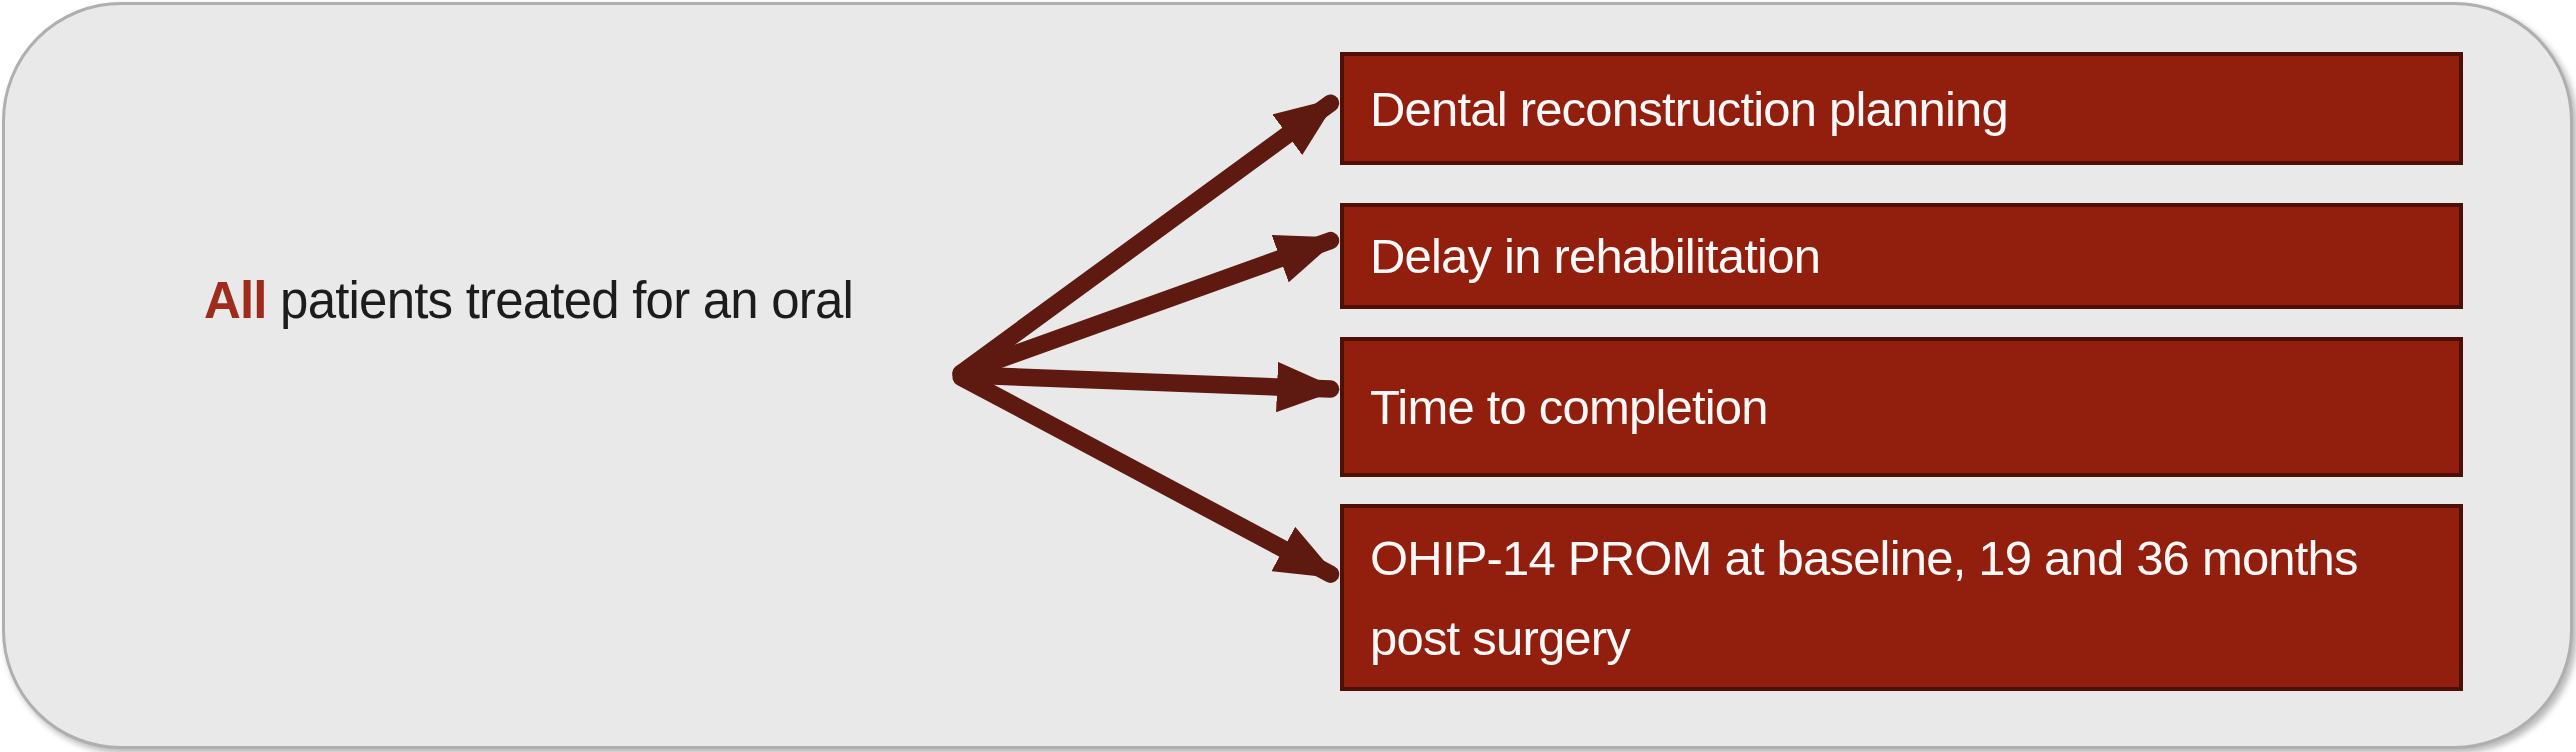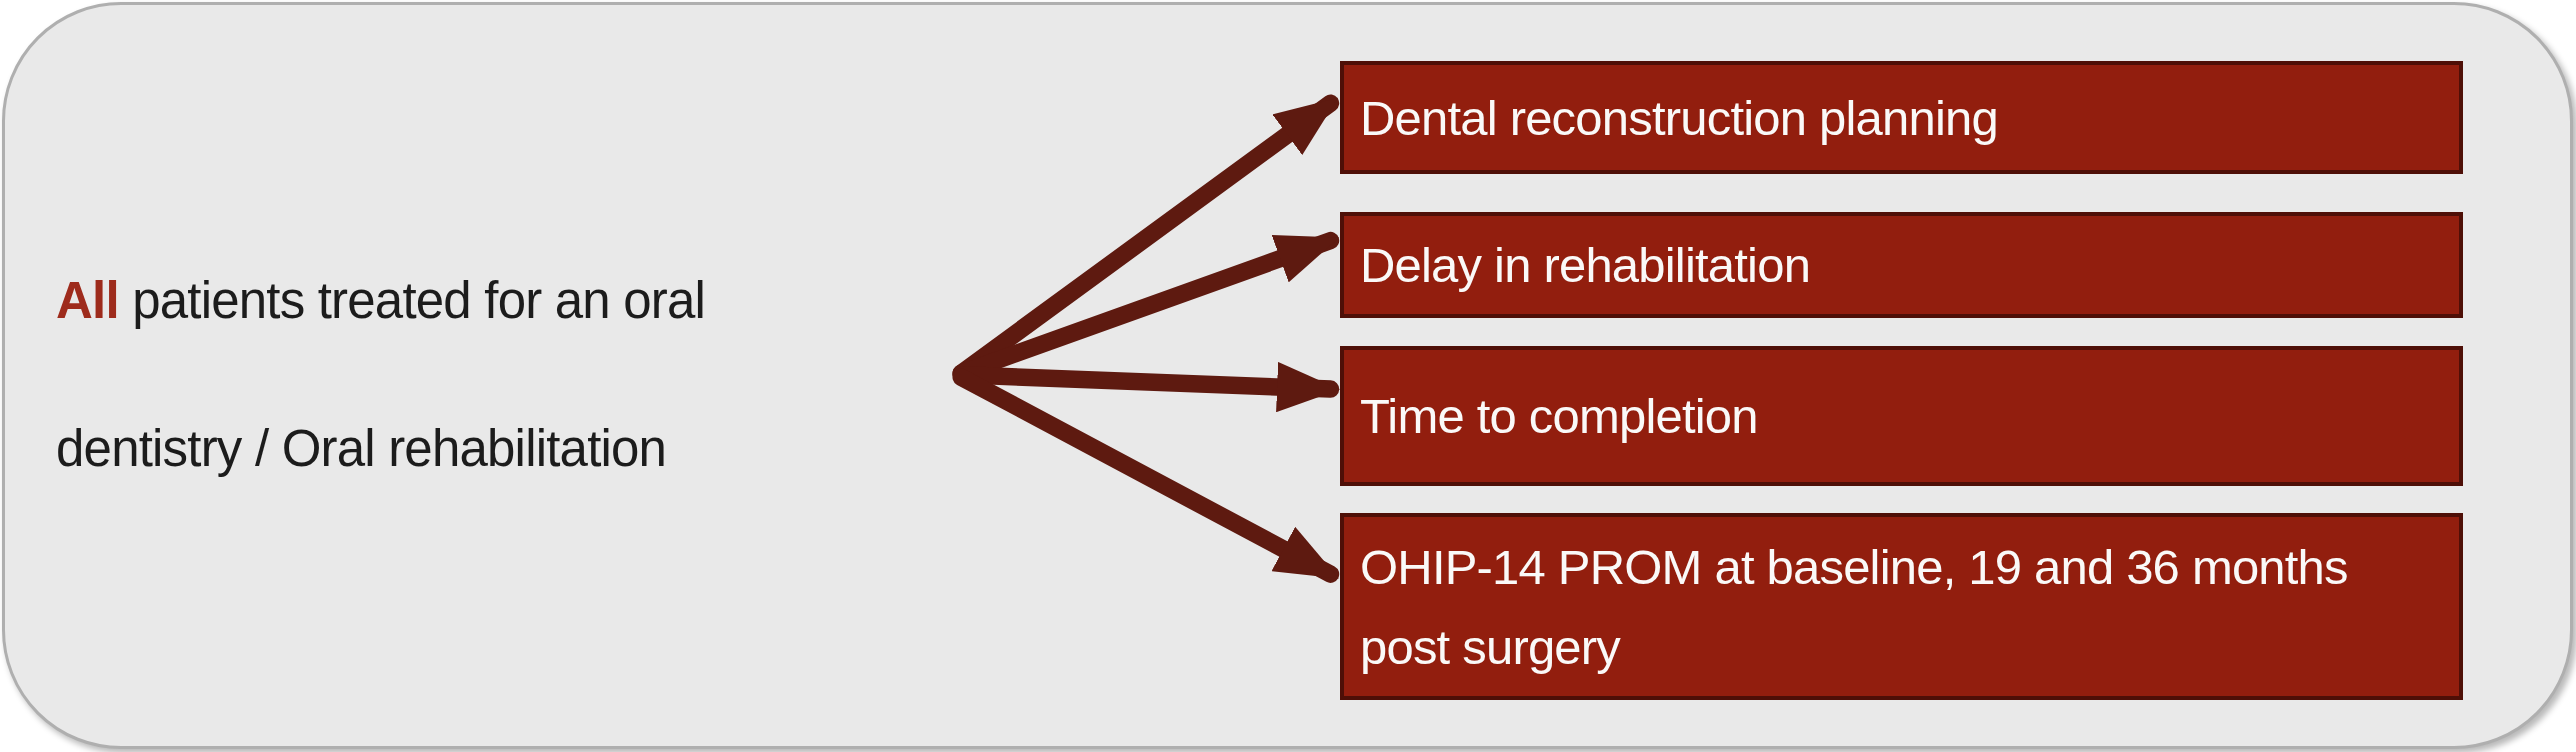--- a/index.html
+++ b/index.html
@@ -26,20 +26,21 @@
     width: 2571px; height: 747px;
     background: var(--canvas-bg);
     border: 3.2px solid var(--canvas-border);
     border-radius: 119px;
     box-shadow: 3.2px 4px 6.4px rgba(0,0,0,0.28);
   }
   .population {
     position: absolute;
     left: 56px; top: 264px;
     width: 945px;
+    text-align: center;
     font-size: 51px;
     line-height: 74px;
     color: var(--body-text);
     letter-spacing: -0.8px;
   }
   .population .hl {
     color: var(--highlight);
     font-weight: 700;
   }
   svg.arrows {
@@ -55,42 +56,40 @@
   }
   svg.arrows marker path { fill: var(--arrow); }
   .box {
     position: absolute;
     left: 1340px;
     width: 1123px;
     background: var(--box-fill);
     border: 4.8px solid var(--box-border);
     display: flex;
     align-items: center;
-    padding-left: 16px;
+    padding-left: 26px;
     color: var(--box-text);
     font-size: 49px;
     line-height: 80px;
     letter-spacing: -0.8px;
-    margin-top: 9px;
   }
   .box span { display: block; max-width: 1009px; }
   .box1 { top: 52px;  height: 113px; }
   .box2 { top: 203px; height: 106px; }
   .box3 { top: 337px; height: 140px; }
   .box4 { top: 504px; height: 187px; }
 </style>
 </head>
 <body>
 
 <div class="canvas"></div>
 
 <div class="population">
   <span class="hl">All</span><span> patients treated for an oral</span><br>
   <br>
-  <span>dentistry / Oral rehabilitation</span>
 </div>
 
 <svg class="arrows" viewBox="0 0 3243 947" aria-hidden="true">
   <defs>
     <marker id="ah" viewBox="0 0 10 8" refX="8.5" refY="4" markerWidth="3.6" markerHeight="2.9" orient="auto" markerUnits="strokeWidth">
       <path d="M0,0 L10,4 L0,8 Z"></path>
     </marker>
   </defs>
   <line x1="1210" y1="470" x2="1675" y2="130" marker-end="url(#ah)"></line>
   <line x1="1210" y1="470" x2="1675" y2="303" marker-end="url(#ah)"></line>

